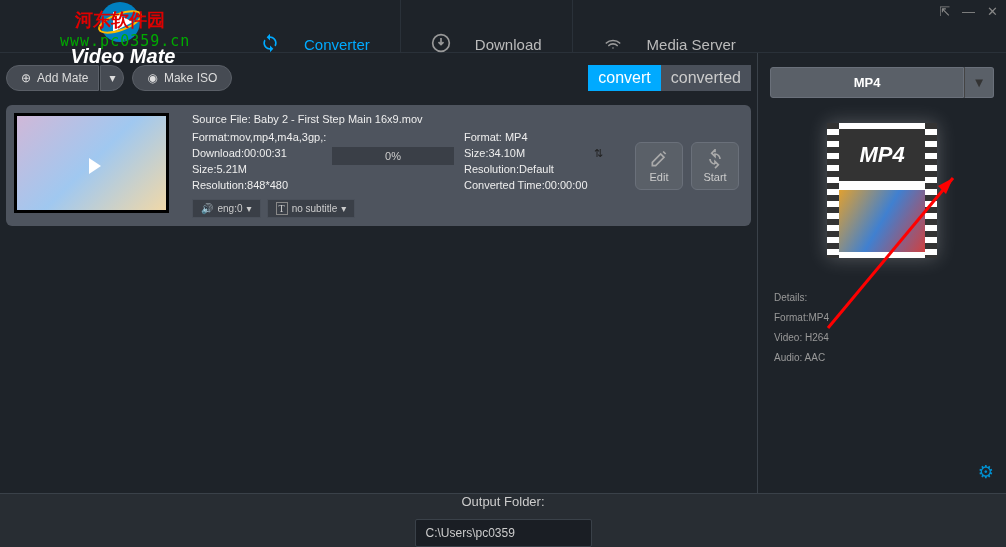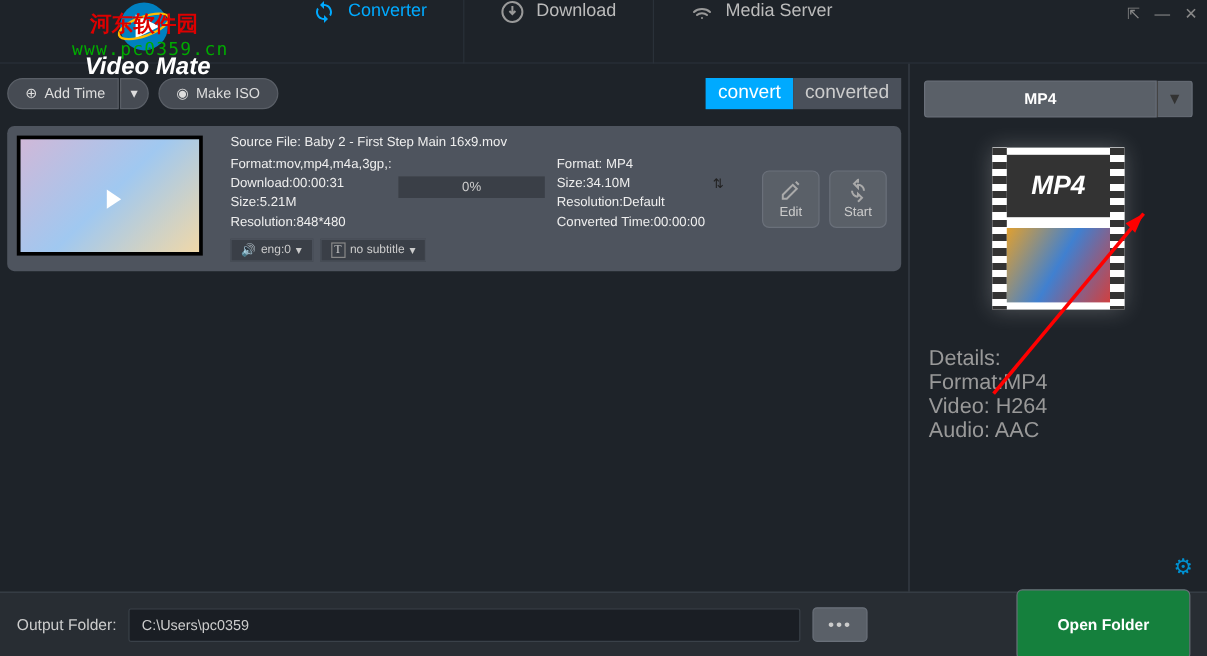--- a/index.html
+++ b/index.html
@@ -6,21 +6,21 @@
     body { width: 1006px; height: 547px; background: #1e2329; color: #ccc; overflow: hidden; position: relative; }
     
     .topbar { height: 53px; display: flex; align-items: center; border-bottom: 1px solid #2a3139; position: relative; }
     .logo-area { width: 230px; padding-left: 10px; position: relative; height: 53px; display: flex; align-items: center; flex-direction: column; }
     .logo-icon { width: 45px; height: 45px; position: relative; }
     .logo-text { font-size: 20px; color: #fff; font-style: italic; font-weight: bold; margin-left: 6px; }
     .watermark1 { position: absolute; color: #d00; font-size: 18px; font-weight: bold; left: 75px; top: 8px; z-index: 100; font-family: "SimHei", sans-serif; }
     .watermark2 { position: absolute; color: #0a0; font-size: 15px; left: 60px; top: 32px; z-index: 100; font-family: monospace; letter-spacing: 1px; }
     
     .nav { display: flex; height: 53px; }
-    .nav-tab { padding: 0 30px; display: flex; align-items: flex-start; gap: 10px; font-size: 15px; color: #bbb; cursor: pointer; border-right: 1px solid #2a3139; }
+    .nav-tab { padding: 0 30px; display: flex; align-items: flex-end; gap: 24px; font-size: 15px; color: #bbb; cursor: pointer; border-right: 1px solid #2a3139; }
     .nav-tab.active { color: #00aaff; }
     .nav-tab .icon { width: 20px; height: 20px; display: flex; align-items: center; justify-content: center; }
     
     .window-controls { position: absolute; right: 8px; top: 4px; display: flex; gap: 12px; color: #888; }
     .window-controls span { cursor: pointer; font-size: 13px; }
     
     .main { display: flex; height: 440px; }
     .left-panel { width: 758px; padding: 8px 6px; border-right: 1px solid #3a4149; display: flex; flex-direction: column; }
     
     .toolbar { display: flex; align-items: center; gap: 8px; height: 34px; margin-bottom: 10px; }
@@ -56,26 +56,26 @@
     .format-select { display: flex; }
     .format-btn { flex: 1; background: #5a6068; border: 1px solid #6a707a; color: #fff; font-weight: bold; padding: 7px; font-size: 13px; text-align: center; cursor: pointer; border-radius: 3px 0 0 3px; }
     .format-dd { width: 30px; background: #5a6068; border: 1px solid #6a707a; border-left: 1px solid #444; display: flex; align-items: center; justify-content: center; cursor: pointer; border-radius: 0 3px 3px 0; }
     
     .format-preview { width: 110px; height: 135px; margin: 25px auto 0; background: #fff; position: relative; box-shadow: 0 0 18px rgba(255,255,255,0.25); }
     .format-preview::before { content:''; position:absolute; left:0; top:0; width:12px; height:100%; background: repeating-linear-gradient(#333 0, #333 6px, #fff 6px, #fff 12px); }
     .format-preview::after { content:''; position:absolute; right:0; top:0; width:12px; height:100%; background: repeating-linear-gradient(#333 0, #333 6px, #fff 6px, #fff 12px); }
     .fp-top { position:absolute; left:12px; right:12px; top:6px; height:52px; background:#333; color:#fff; font-weight:bold; font-size:22px; display:flex; align-items:center; justify-content:center; font-style: italic; }
     .fp-bot { position:absolute; left:12px; right:12px; bottom:6px; height:62px; background: linear-gradient(120deg, #e0a030, #4080d0, #d04040); }
     
-    .details { margin-top: 30px; font-size: 18px; color: #999; line-height: 20px; padding-left: 4px; }
+    .details { margin-top: 30px; font-size: 10px; color: #999; line-height: 20px; padding-left: 4px; }
     .gear { position: absolute; bottom: 10px; right: 12px; color: #0090d0; font-size: 18px; cursor: pointer; }
     
     .arrow-annot { position: absolute; pointer-events: none; z-index: 50; }
     
-    .footer { height: 54px; border-top: 1px solid #3a4149; display: flex; align-items: center; padding: 0 14px; gap: 10px; background: #282d33; }
+    .footer { height: 54px; border-top: 1px solid #3a4149; display: flex; align-items: center; padding: 0 14px; gap: 10px; background: #282d33; flex-direction: column; }
     .footer-label { font-size: 13px; color: #ccc; }
     .footer-input { flex: 1; max-width: 560px; background: #1a1e24; border: 1px solid #3a4149; color: #ccc; padding: 6px 10px; font-size: 12px; border-radius: 2px; }
     .browse-btn { background: #5a6068; border: 1px solid #6a707a; padding: 6px 12px; border-radius: 4px; cursor: pointer; color: #ccc; font-weight: bold; letter-spacing: 2px; }
     .open-folder { margin-left: auto; width: 145px; background: #15803d; border: 1px solid #6a707a; color: #fff; padding: 21px; font-size: 13px; font-weight: bold; text-align: center; border-radius: 5px; cursor: pointer; }
   </style>
 </head>
 <body>
 
 <div class="topbar">
   <div class="logo-area">
@@ -122,21 +122,21 @@
     <span>—</span>
     <span>✕</span>
   </div>
 </div>
 
 <div class="main">
   <div class="left-panel">
     <div class="toolbar">
       <button class="btn btn-addfile">
         <span>⊕</span>
-        <span>Add Time</span>
+        <span>Add Mate</span>
       </button>
       <button class="btn btn-dropdown">
         <span>▾</span>
       </button>
       <button class="btn">
         <span>◉</span>
         <span>Make ISO</span>
       </button>
       <div class="toolbar-right">
         <button class="seg-btn">convert</button>

